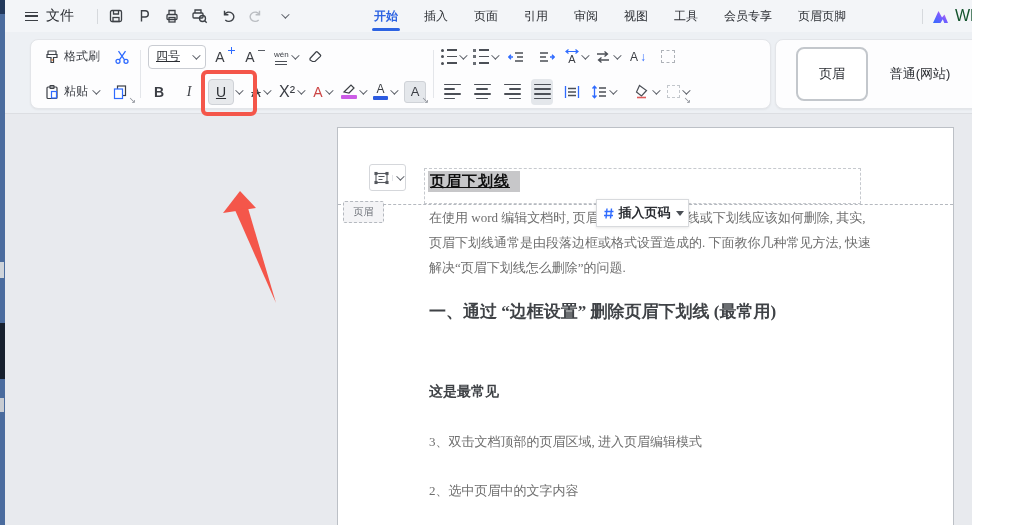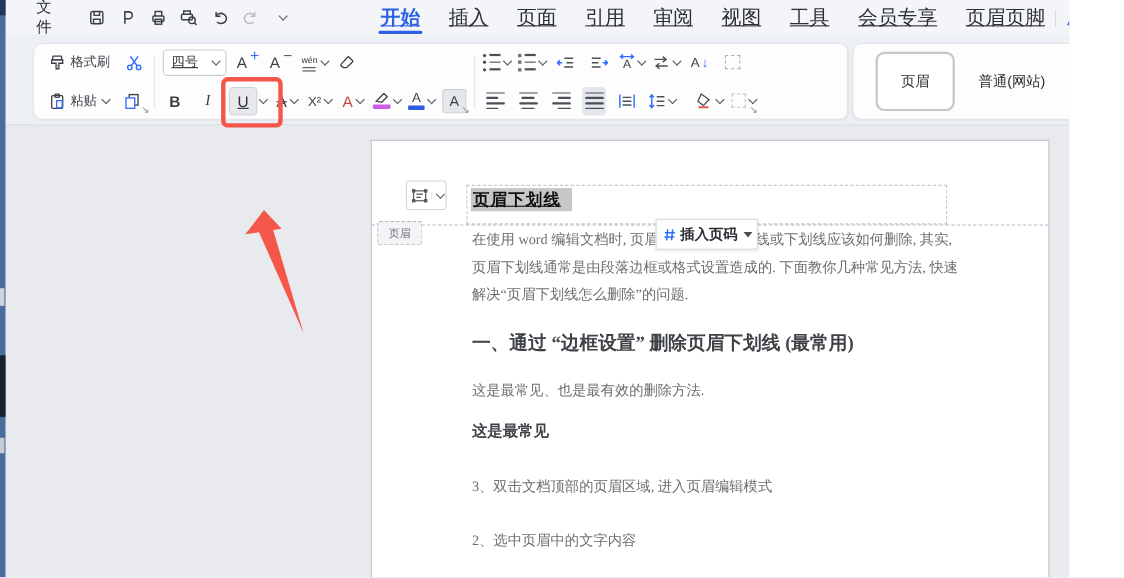--- a/index.html
+++ b/index.html
@@ -18,21 +18,21 @@
   .menubar { position:absolute; left:5px; top:0; width:1017px; height:32px; background:#f3f5f8;
              display:flex; align-items:center; padding-left:20px; }
   .hamburger { width:13px; height:9px; border-top:1.5px solid #3c4046; border-bottom:1.5px solid #3c4046;
                position:relative; margin-right:8px; cursor:pointer; }
   .hamburger::after { content:""; position:absolute; left:0; top:2.6px; width:100%; height:1.5px; background:#3c4046; }
   .file-label { font-size:14px; color:#2b2e33; margin-right:14px; cursor:pointer; }
   .vdiv { width:1px; height:15px; background:#d6d9dd; margin:0 9px; }
   .qa { display:flex; align-items:center; gap:11px; }
   .qa .qi { width:17px; height:17px; display:flex; align-items:center; justify-content:center; cursor:pointer; }
   .mb-tabs { display:flex; gap:26px; margin-left:82px; }
-  .tab { font-size:18px; color:#2b2e33; line-height:32px; position:relative; white-space:nowrap; cursor:pointer;text-decoration:underline; }
+  .tab { font-size:12px; color:#2b2e33; line-height:32px; position:relative; white-space:nowrap; cursor:pointer; }
   .tab.active { color:#2d63e2; font-weight:700; }
   .tab.active::after { content:""; position:absolute; left:-2px; right:-2px; bottom:1px; height:3px;
                        background:#2d63e2; border-radius:2px; }
   .mb-right { margin-left:auto; display:flex; align-items:center; margin-right:12px; }
   .wps-ai-label { font-size:16px; color:#14532d; font-weight:500; margin-left:6px; }
 
   
   .ribbon { position:absolute; left:5px; top:32px; width:1017px; height:82px; background:#edf0f4;
             border-bottom:1px solid #dcdee2; }
   .panel { position:absolute; top:7px; height:70px; background:#fdfdfe; border:1px solid #e3e5e9;
@@ -50,21 +50,21 @@
   .tbtn.active { background:#e4e7eb; }
   .cv { display:inline-block; width:6px; height:6px; border-right:1.3px solid #5a5e66;
         border-bottom:1.3px solid #5a5e66; transform:rotate(45deg) translateY(-2px); flex:none; }
   .cv.up { transform:rotate(-135deg) translateY(-2px); }
   .combo { height:24px; background:#fff; border:1px solid #c9ccd2; border-radius:4px; display:flex;
            align-items:center; padding:0 7px; font-size:12px; color:#2b2e33; cursor:pointer; justify-content:space-between; }
   .combo-font { width:120px; } .combo-size { width:58px;text-decoration:underline; }
   .glyph { font-size:14px; color:#3b3e44; font-weight:400; }
   .bold-b { font-weight:700; } .ital-i { font-style:italic; font-family:"Liberation Serif",serif; }
   .strike { text-decoration:line-through; }
-  .sup { font-size:12px; }
+  .sup { font-size:16px; }
   .u-wrap { position:relative; display:flex; align-items:center; gap:1px; }
   .ubtn { width:26px; height:26px; background:#e7e9ec; border:1px solid #cfd2d7; border-radius:4px;
           display:flex; align-items:center; justify-content:center; font-size:14px; color:#2b2e33;
           text-decoration:underline; cursor:pointer; }
   .red-box { position:absolute; left:-7px; top:-9px; width:56px; height:46px; border:4px solid #f4564a;
              border-radius:6px; pointer-events:none; z-index:30; }
   .red-arrow { position:absolute; left:2px; top:34px; z-index:30; pointer-events:none; }
   .pen-bar { width:16px; height:4px; background:#cc5ce6; border-radius:1px; margin-top:1px; }
   .col-bar { width:15px; height:4px; background:#2d5be0; border-radius:1px; margin-top:1px; }
   .stack { display:flex; flex-direction:column; align-items:center; line-height:11px; }
@@ -528,20 +528,19 @@
         <span class="tri-down"></span>
       </div>
 
       <div class="doc-text l2">页眉下划线通常是由段落边框或格式设置造成的. 下面教你几种常见方法, 快速</div>
       <div class="doc-text l1">
         <span>在使用 word 编辑文档时, 页眉</span><span class="gapspan"></span><span>线或下划线应该如何删除, 其实,</span>
       </div>
       <div class="doc-text l3">解决“页眉下划线怎么删除”的问题.</div>
 
       <div class="h1">一、通过 “边框设置” 删除页眉下划线 (最常用)</div>
-      <div class="doc-text p2">这是最常见、也是最有效的删除方法.</div>
       <div class="h2">这是最常见</div>
       <div class="doc-text s1">3、双击文档顶部的页眉区域, 进入页眉编辑模式</div>
       <div class="doc-text s2">2、选中页眉中的文字内容</div>
     </div>
   </div>
 
 </div>
 
 </body></html>

